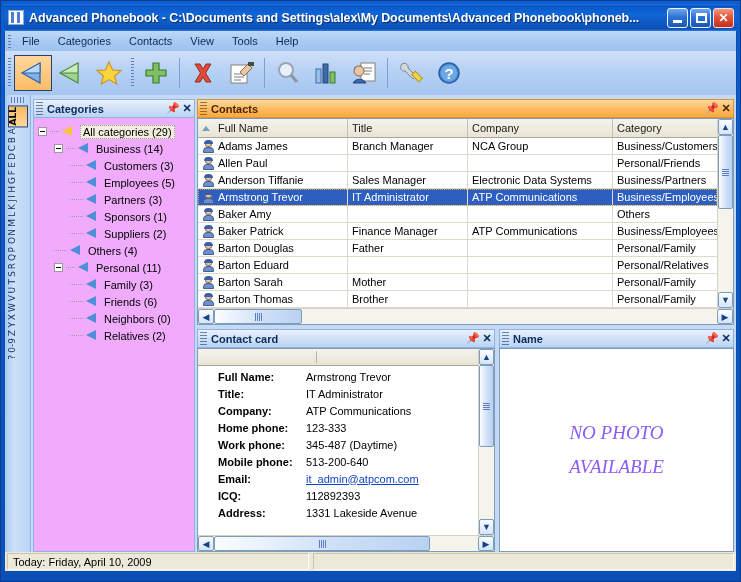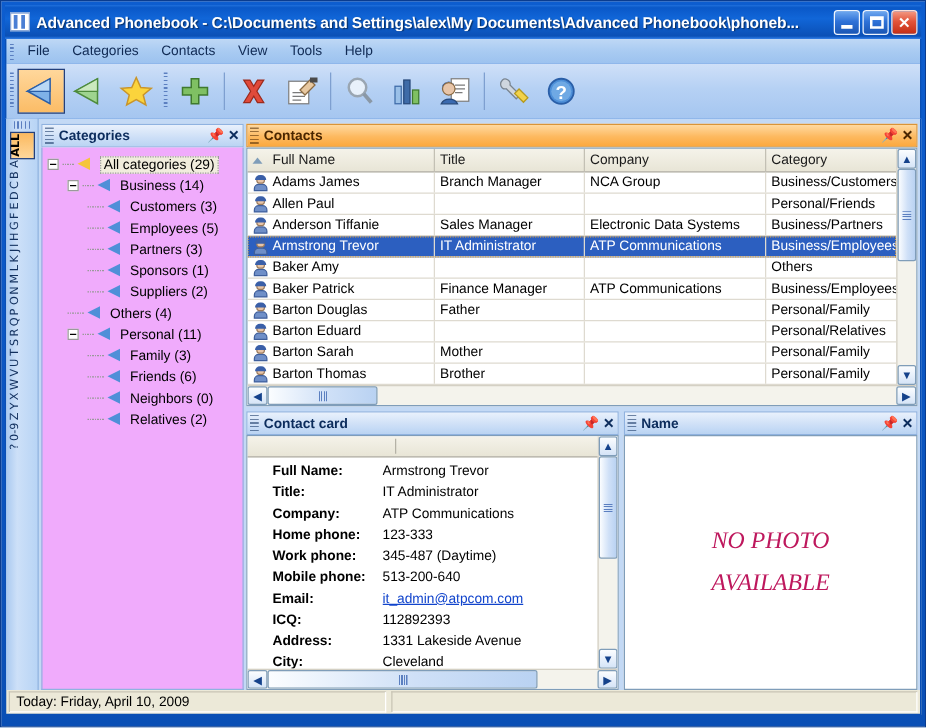--- a/index.html
+++ b/index.html
@@ -386,21 +386,21 @@
   }
   .card-value { color: #000; white-space: nowrap; overflow: hidden; }
   .card-value.link { color: #1144cc; text-decoration: underline; cursor: pointer; }
 
   .photo-panel { flex: 1 1 auto; display: flex; flex-direction: column; margin-left: 4px; min-width: 0; }
   .photo-outer {
     flex: 1 1 auto; border: 1px solid #7f9db9; background: #fff;
     display: flex; flex-direction: column; align-items: center; justify-content: center;
   }
   .photo-text {
-    color: #be185d;
+    color: #8b5cf6;
     font-family: "Liberation Serif", serif;
     font-style: italic;
     font-size: 19px;
     line-height: 1.8;
     text-align: center;
   }
 
   
   .statusbar {
     height: 20px;
@@ -985,24 +985,20 @@
                       <div class="card-value link">it_admin@atpcom.com</div>
                     </div>
                     <div class="card-row">
                       <div class="card-label">ICQ:</div>
                       <div class="card-value">112892393</div>
                     </div>
                     <div class="card-row">
                       <div class="card-label">Address:</div>
                       <div class="card-value">1331 Lakeside Avenue</div>
                     </div>
-                    <div class="card-row">
-                      <div class="card-label">City:</div>
-                      <div class="card-value">Cleveland</div>
-                    </div>
                   </div>
               </div>
               <div class="vsb">
                 <div class="sb-btn">▲</div>
                 <div class="sb-track">
                   <div class="sb-thumb" style="top:0; height:82px;">
                     <span class="thumb-grip-v"></span>
                   </div>
                 </div>
                 <div class="sb-btn">▼</div>

